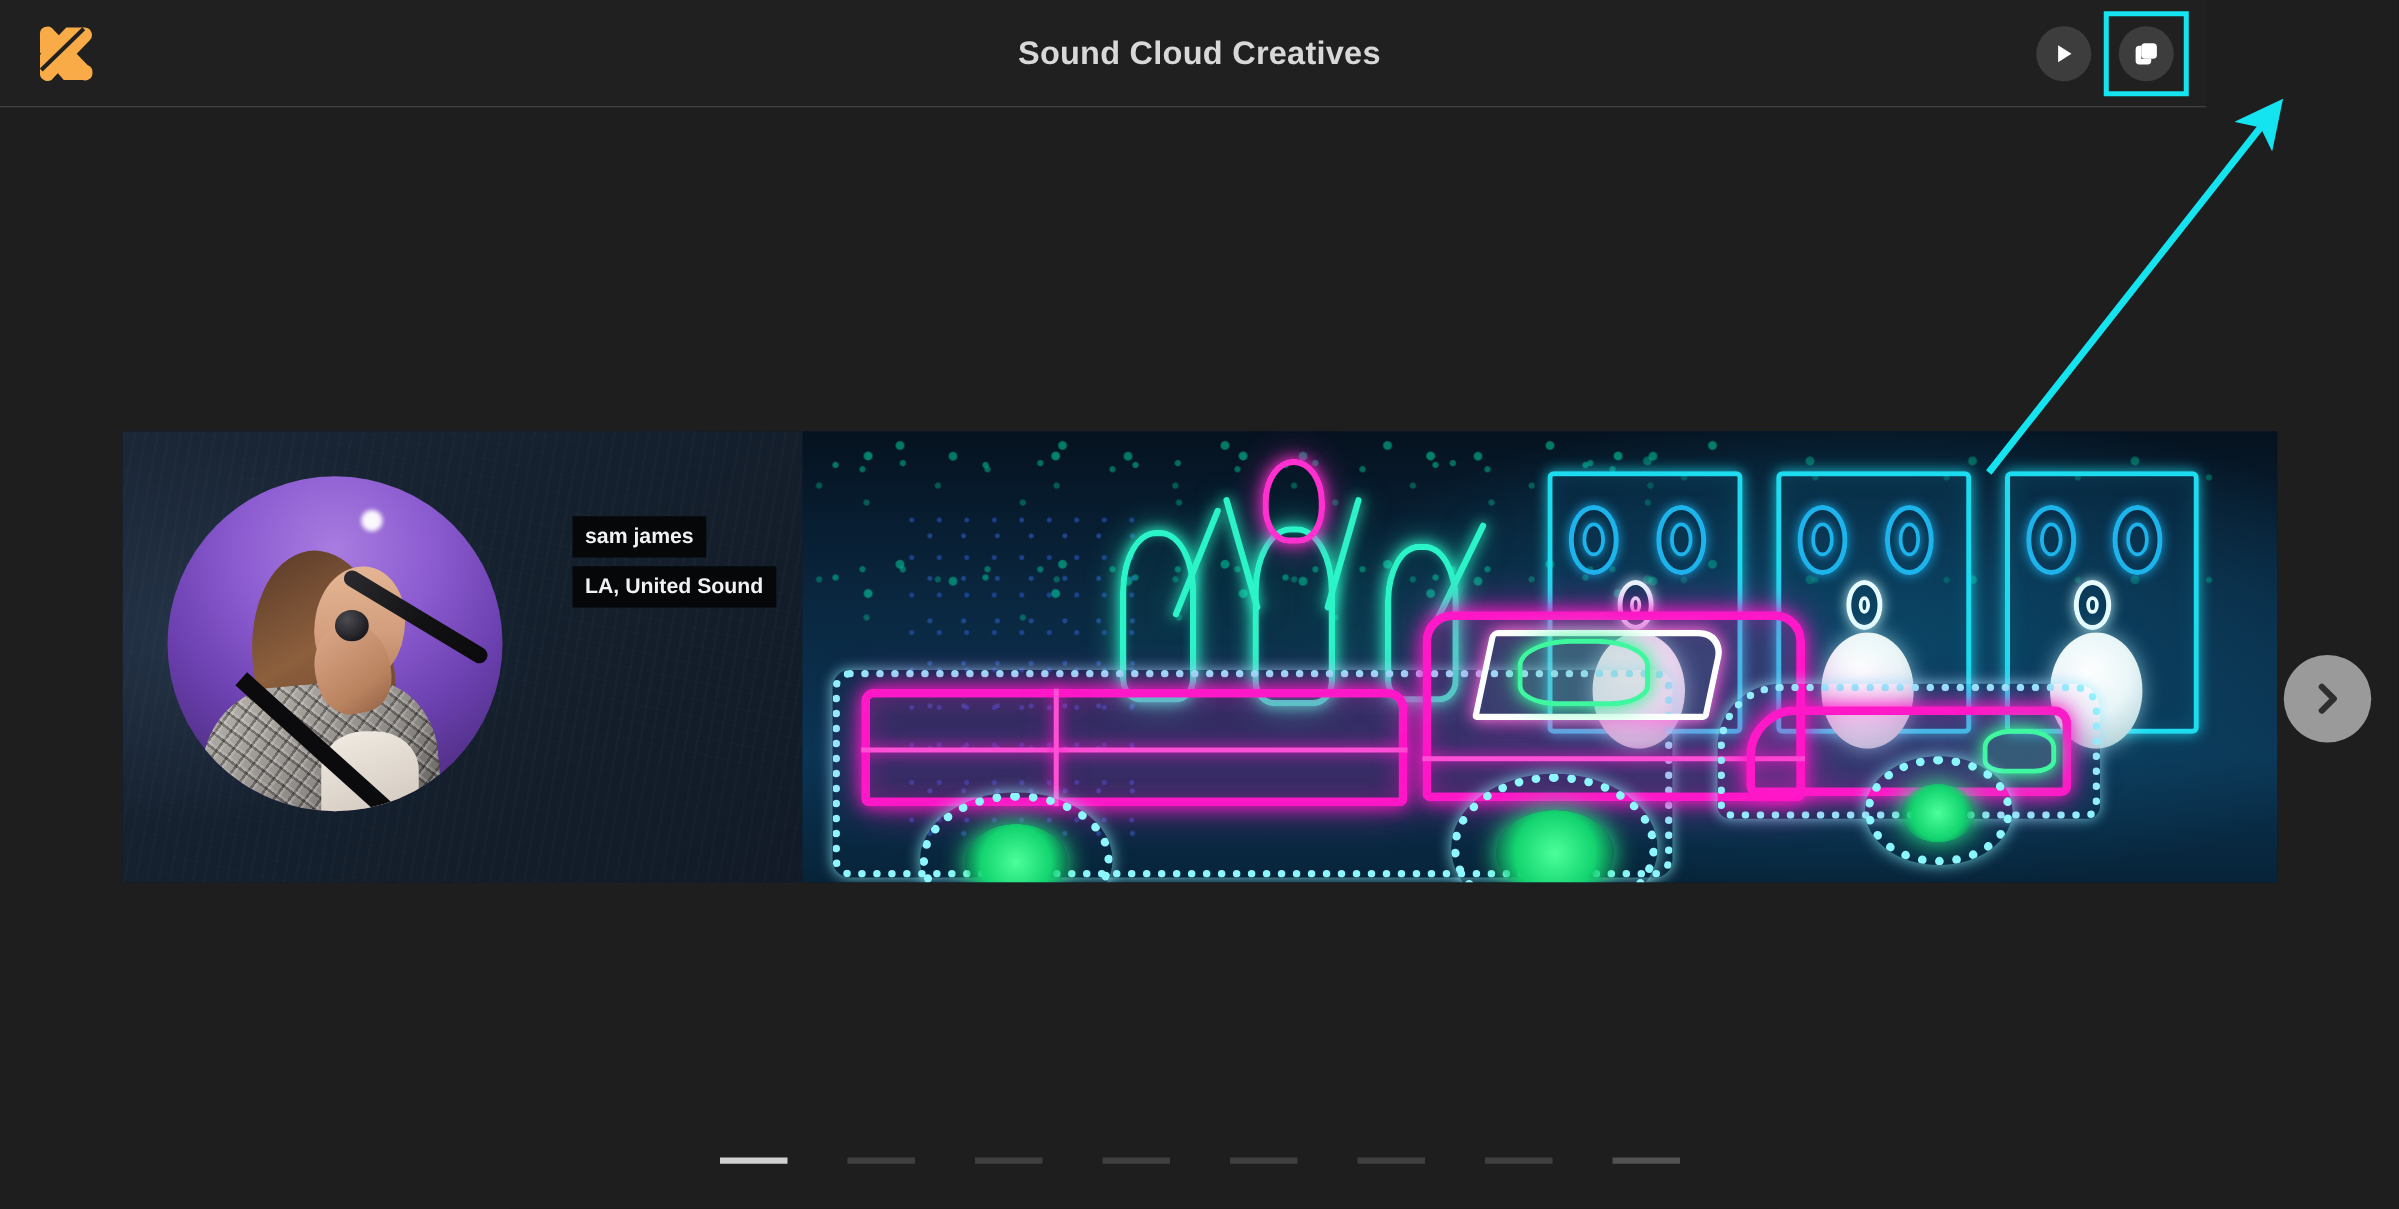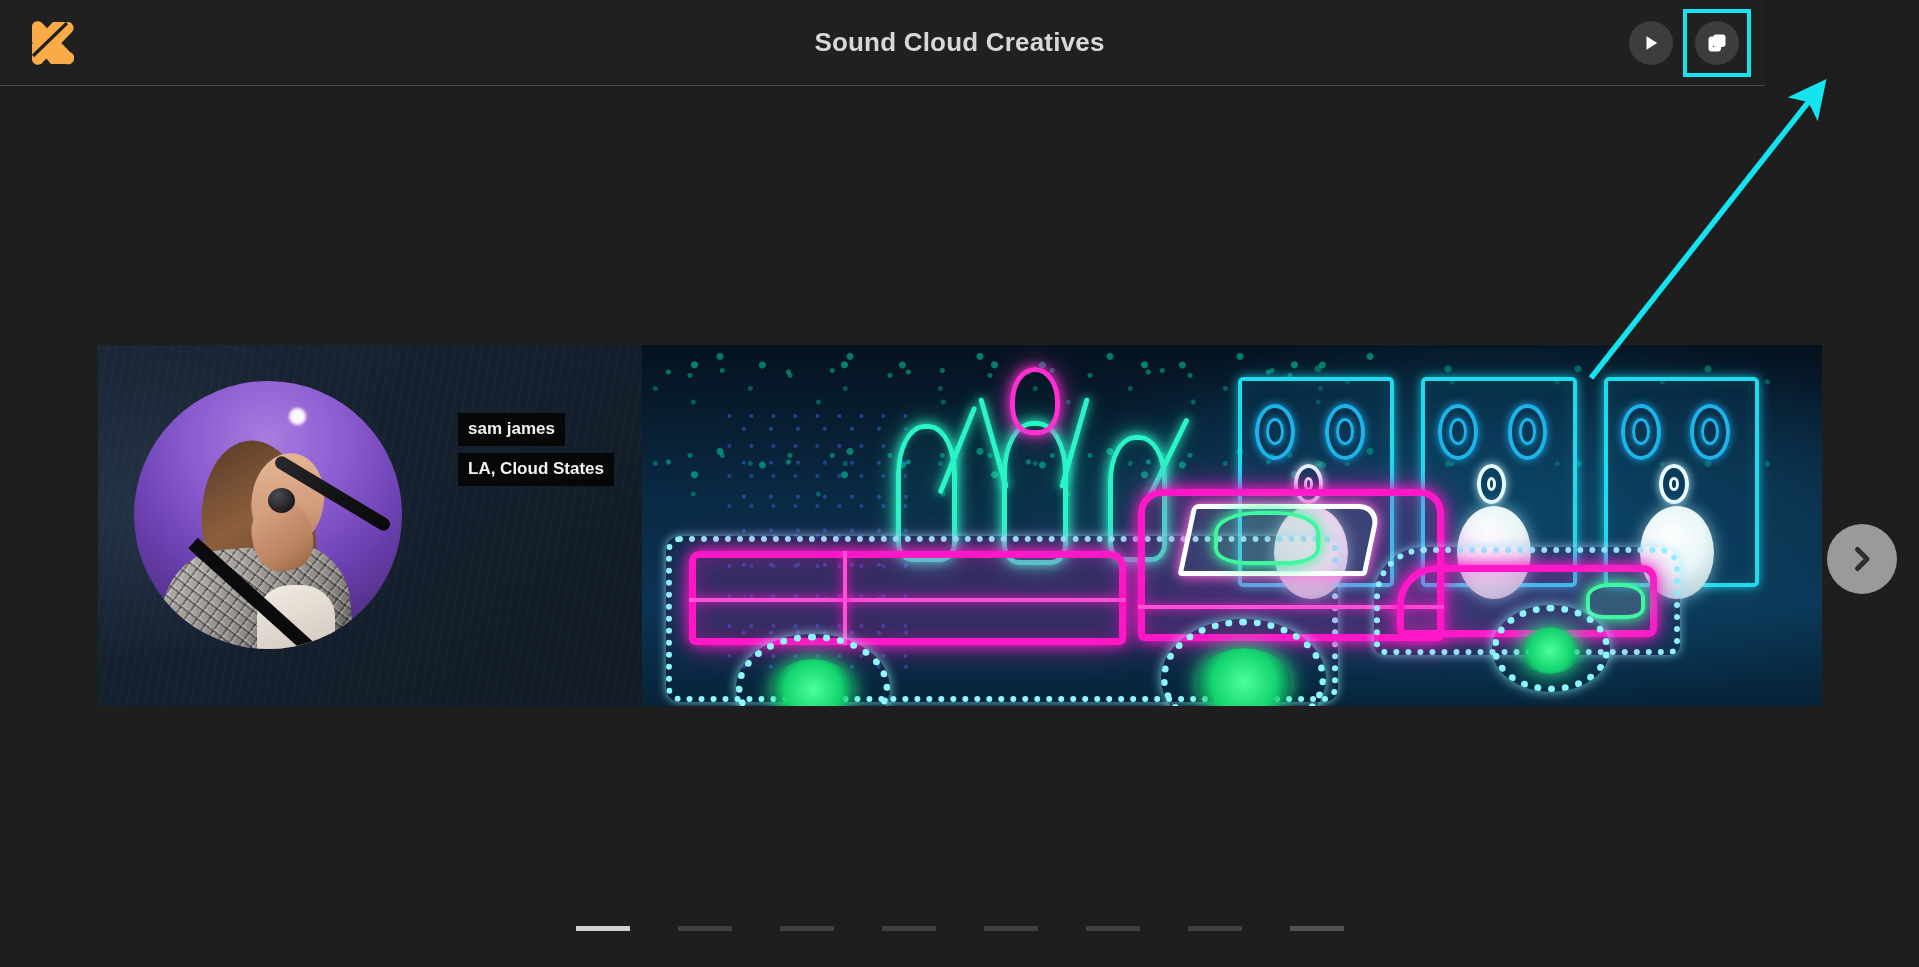--- a/index.html
+++ b/index.html
@@ -400,21 +400,21 @@
           <div class="jacket"></div>
           <div class="shirt"></div>
           <div class="strap"></div>
           <div class="hand"></div>
           <div class="mic"></div>
           <div class="mic-head"></div>
         </div>
 
         <div class="meta">
           <div class="sub">sam james</div>
-          <div class="sub">LA, Cloud States</div>
+          <div class="sub">LA, United Sound</div>
         </div>
       </div>
 
       <div class="card-right">
         <div class="foliage"></div>
         <div class="foliage-right"></div>
         <div class="rain"></div>
 
         <div class="speaker" style="left:50.5%;top:9%;width:13.2%;height:58%;">
           <div class="cone" style="left:9%;top:11%;width:27%;height:28%;"></div>

